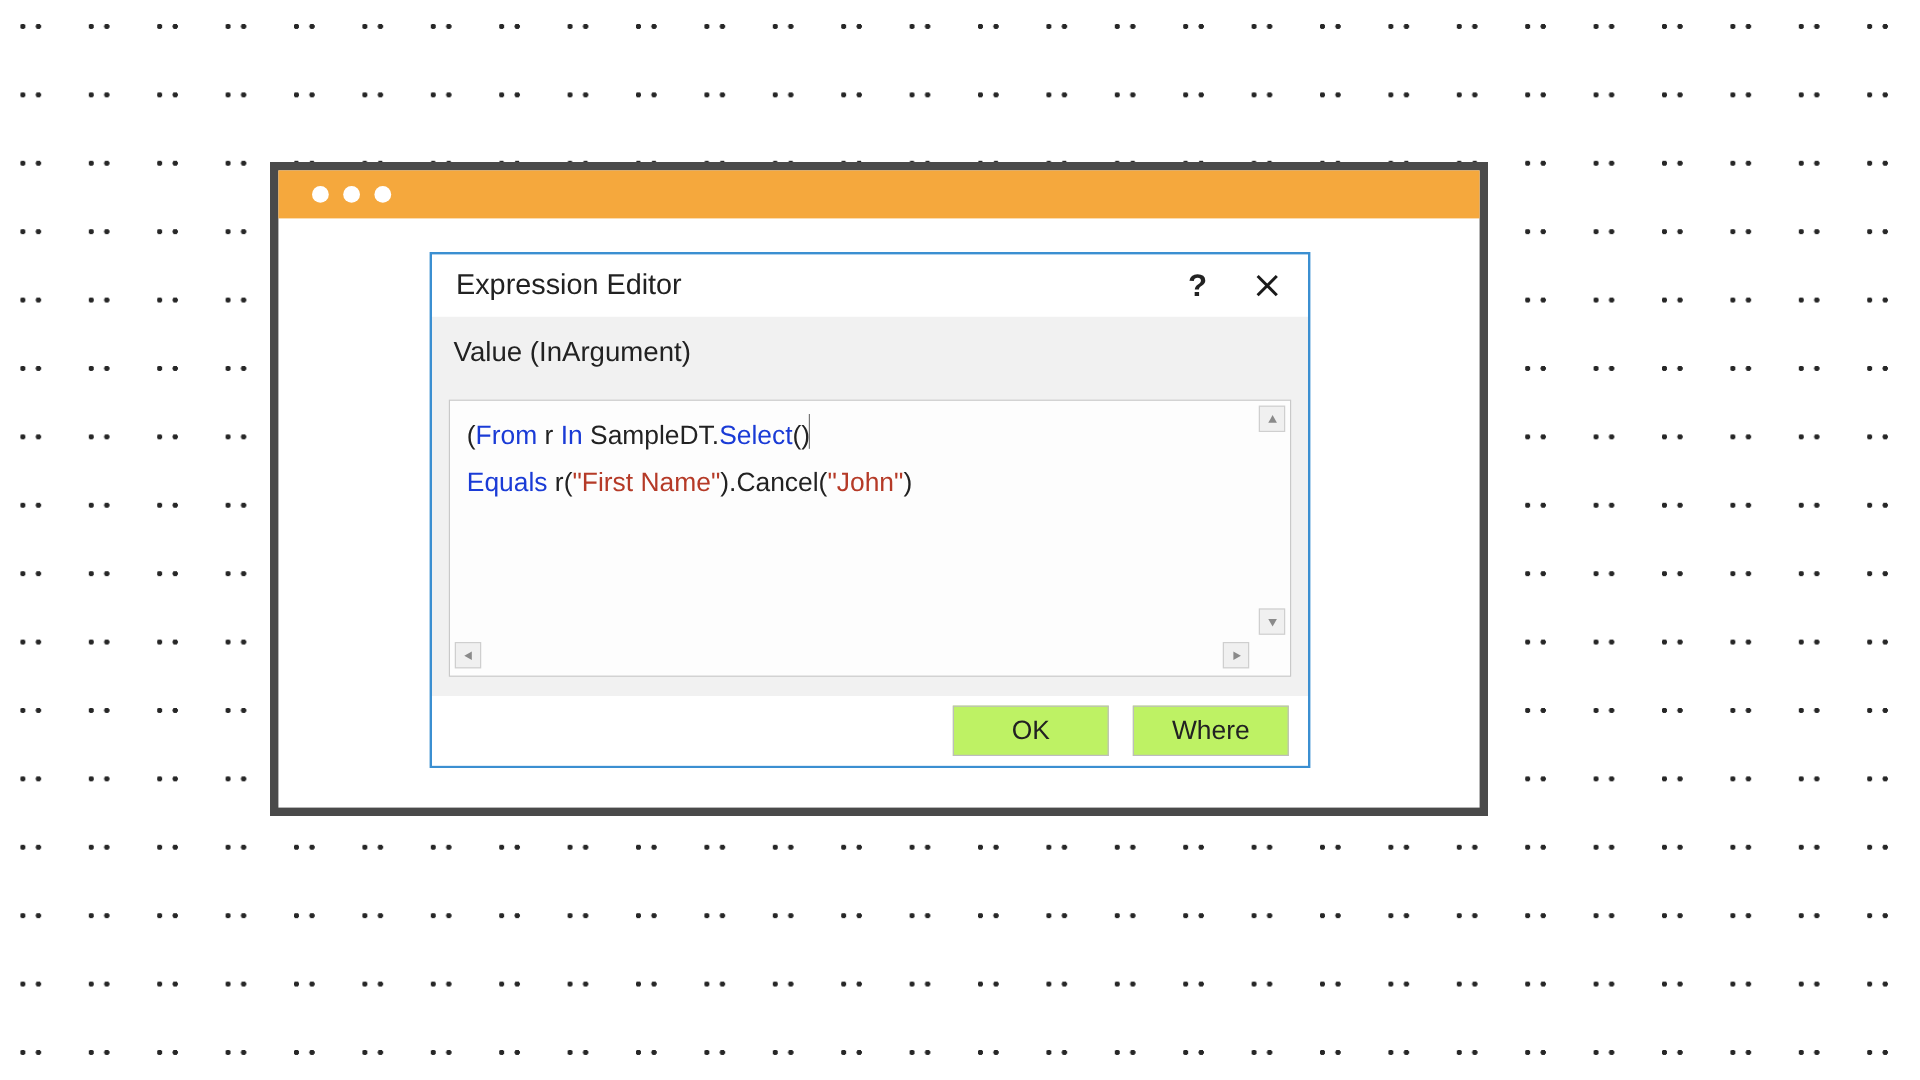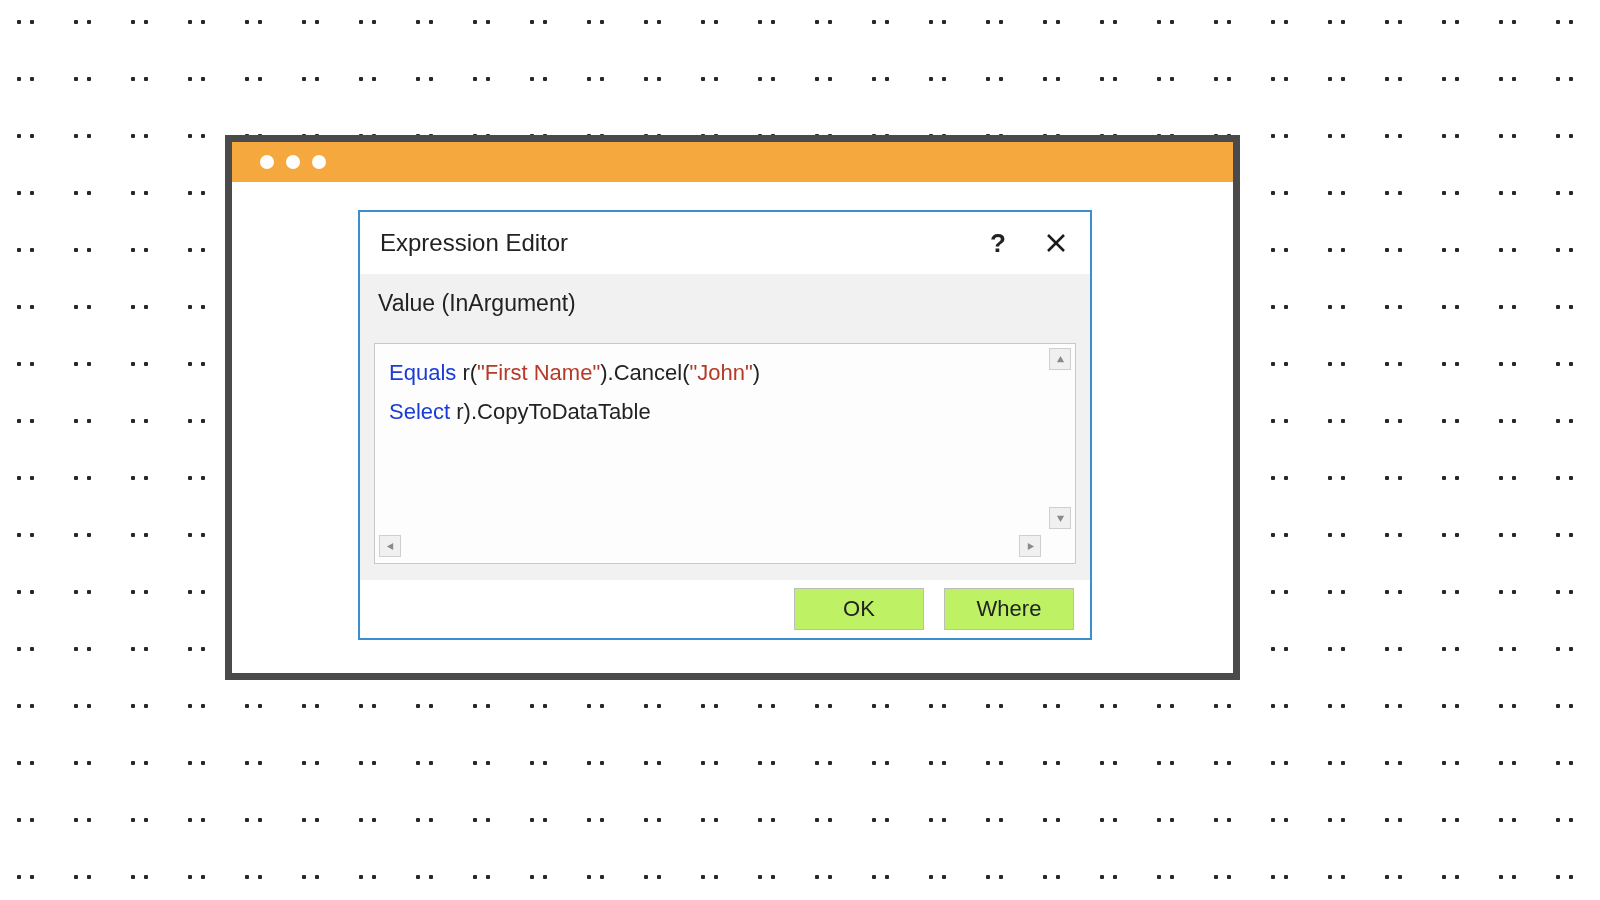--- a/index.html
+++ b/index.html
@@ -42,21 +42,21 @@
       position:absolute;
       left:358px; top:210px;
       width:734px; height:430px;
       border:2px solid #3b8fd1;
       background:#ffffff;
       display:flex; flex-direction:column;
       font-size:22px;
       color:#222;
     }
     .dialog-header{
-      height:62px;
+      height:52px;
       display:flex; align-items:center;
       padding:0 20px;
       gap:30px;
     }
     .dialog-header .title{ flex:1; font-size:24px; }
     .dialog-header .hbtn{
       width:28px; height:28px;
       display:flex; align-items:center; justify-content:center;
       font-size:26px; font-weight:600;
       cursor:pointer; user-select:none;
@@ -143,22 +143,22 @@
         <line x1="2" y1="2" x2="18" y2="18"></line>
           <line x1="18" y1="2" x2="2" y2="18"></line>
       </svg>
     </span>
   </div>
 
   <div class="dialog-body">
     <div class="field-label">Value (InArgument)</div>
 
     <div class="editor-frame">
+      <div class="code-line"><span class="tok-n">(</span><span class="tok-k">From</span><span class="tok-n"> r </span><span class="tok-k">In</span><span class="tok-n"> SampleDT.</span><span class="tok-k">Select</span><span class="tok-n">()</span><span class="cursor"></span></div>
       <div class="code-line"><span class="tok-k">Equals</span><span class="tok-n"> r(</span><span class="tok-s">"First Name"</span><span class="tok-n">).Cancel(</span><span class="tok-s">"John"</span><span class="tok-n">)</span></div>
-      <div class="code-line"><span class="tok-k">Select</span><span class="tok-n"> r).CopyToDataTable</span></div>
 
       <div class="scroll-btn sb-up">
           <svg viewBox="0 0 10 10">
             <polygon points="5,1 9,8 1,8"></polygon>
           </svg>
         </div>
       <div class="scroll-btn sb-down">
           <svg viewBox="0 0 10 10">
             <polygon points="1,2 9,2 5,9"></polygon>
           </svg>

